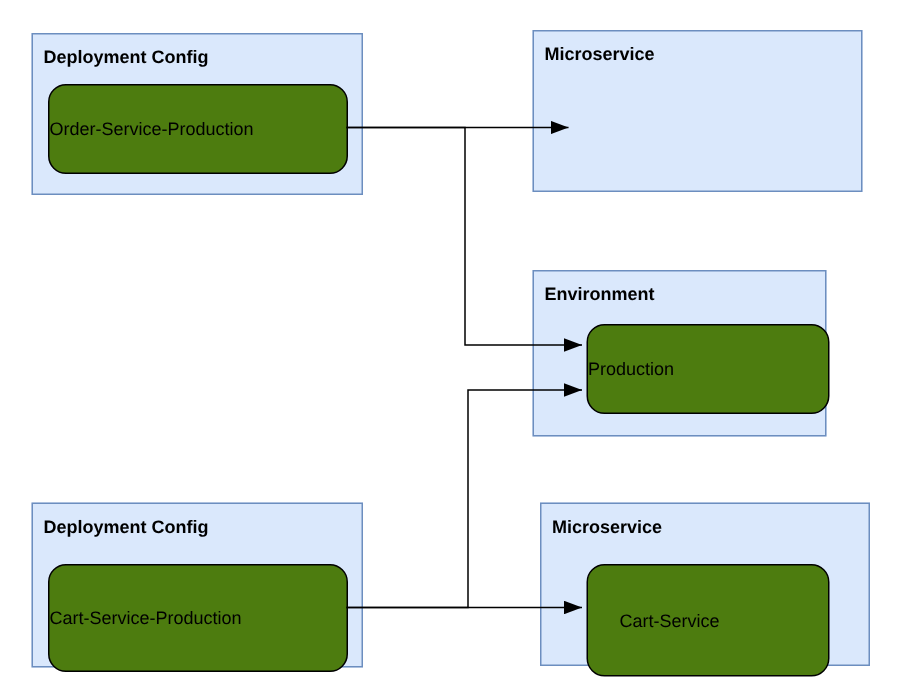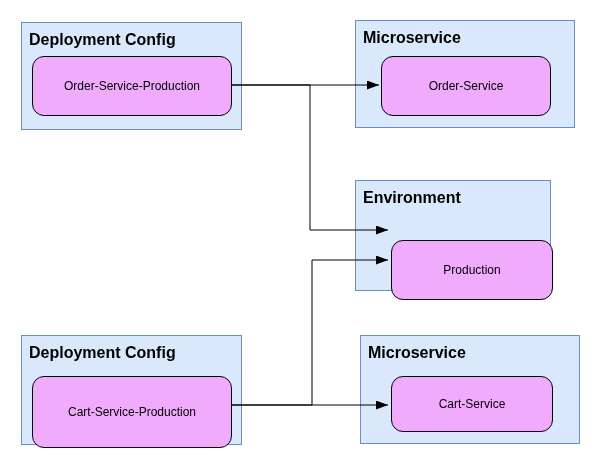--- a/index.html
+++ b/index.html
@@ -22,34 +22,34 @@
     position: absolute;
     background: #dae8fc;
     border: 1px solid #6c8ebf;
     box-sizing: border-box;
     z-index: 1;
   }
   .group-title {
     position: absolute;
     left: 7px;
     top: 8px;
-    font-size: 16px;
+    font-size: 12px;
     font-weight: bold;
     color: #000000;
     white-space: nowrap;
   }
   .node {
     position: absolute;
-    background: #f0abfc;
+    background: #4d7c0f;
     border: 1px solid #000000;
     border-radius: 12px;
     box-sizing: border-box;
     display: flex;
     align-items: center;
-    justify-content: center;
+    justify-content: flex-start;
     z-index: 1;
   }
   .node-label {
     font-size: 12px;
     color: #000000;
     white-space: nowrap;
     text-align: center;
   }
 </style>
 </head>
@@ -59,42 +59,39 @@
 
   <div class="group" style="left:21px; top:22px; width:221px; height:108px;">
     <span class="group-title">Deployment Config</span>
     <div class="node" style="left:10px; top:33px; width:200px; height:60px;">
       <span class="node-label">Order-Service-Production</span>
     </div>
   </div>
 
   <div class="group" style="left:355px; top:20px; width:220px; height:108px;">
     <span class="group-title">Microservice</span>
-    <div class="node" style="left:25px; top:35px; width:170px; height:60px;">
-      <span class="node-label">Order-Service</span>
-    </div>
   </div>
 
   <div class="group" style="left:355px; top:180px; width:196px; height:111px;">
     <span class="group-title">Environment</span>
-    <div class="node" style="left:35px; top:35px; width:162px; height:60px;margin-top:24px;">
+    <div class="node" style="left:35px; top:35px; width:162px; height:60px;">
       <span class="node-label">Production</span>
     </div>
   </div>
 
   <div class="group" style="left:21px; top:335px; width:221px; height:110px;">
     <span class="group-title">Deployment Config</span>
     <div class="node" style="left:10px; top:40px; width:200px; height:72px;">
       <span class="node-label">Cart-Service-Production</span>
     </div>
   </div>
 
   <div class="group" style="left:360px; top:335px; width:220px; height:109px;">
     <span class="group-title">Microservice</span>
-    <div class="node" style="left:30px; top:40px; width:162px; height:56px;">
+    <div class="node" style="left:30px; top:40px; width:162px; height:75px;padding-left:21px;">
       <span class="node-label">Cart-Service</span>
     </div>
   </div>
 
   <svg class="edges" width="601" height="466" viewBox="0 0 601 466">
     <defs>
       <marker id="arrow" viewBox="0 0 12 9" refX="12" refY="4.5" markerWidth="12" markerHeight="9" markerUnits="userSpaceOnUse" orient="auto">
         <path d="M0,0 L12,4.5 L0,9 Z" fill="#000000"></path>
       </marker>
     </defs>

